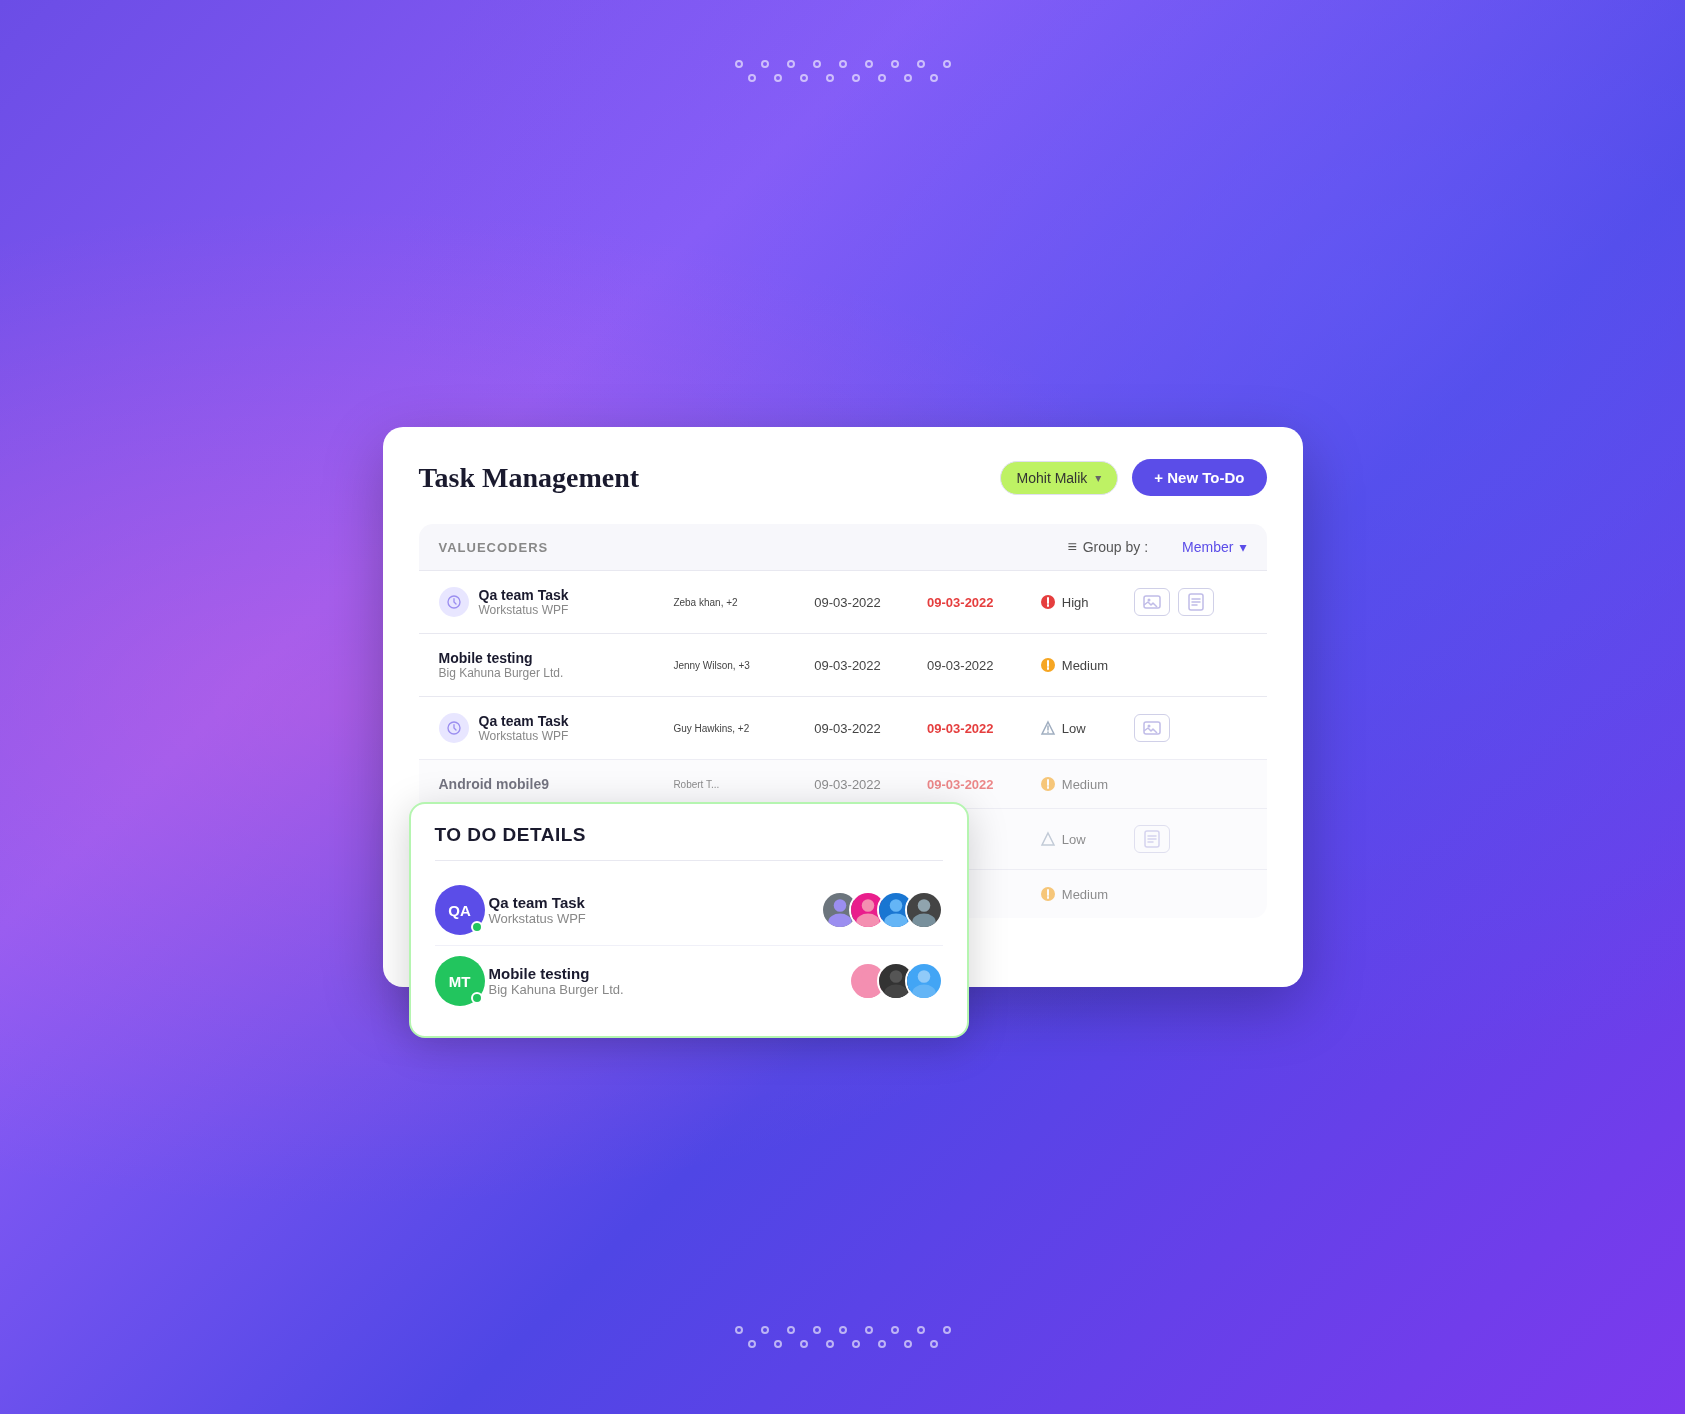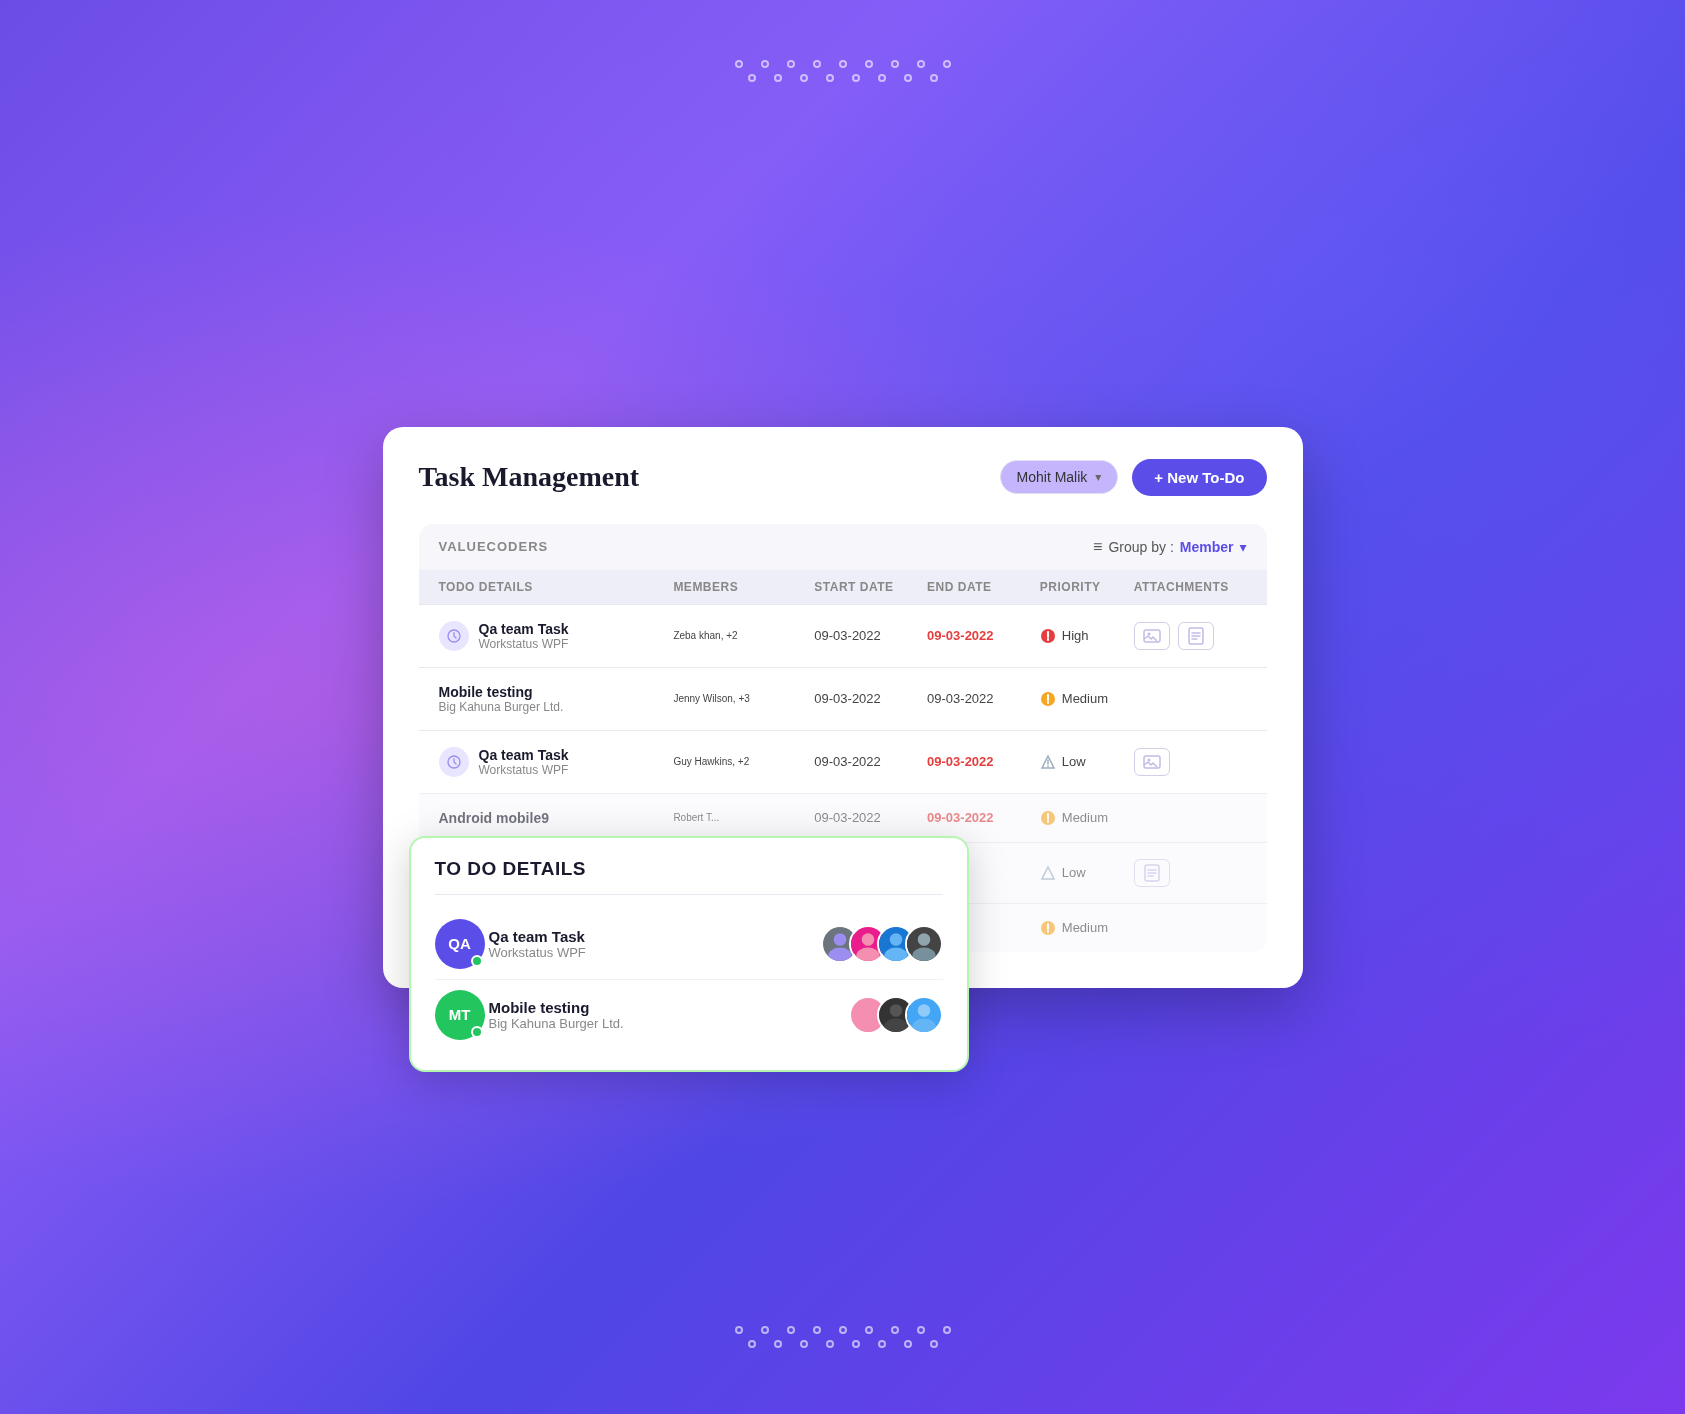--- a/index.html
+++ b/index.html
@@ -64,21 +64,21 @@
       align-items: center;
     }
     .user-dropdown {
       display: flex;
       align-items: center;
       gap: 8px;
       border: 1.5px solid #e0e0f0;
       border-radius: 50px;
       padding: 8px 16px;
       cursor: pointer;
-      background: #c4b5fd;
+      background: #bef264;
       font-size: 14px;
       color: #333;
     }
     .chevron-icon { font-size: 12px; color: #666; }
     .new-todo-btn {
       background: #5b4de8;
       color: #fff;
       border: none;
       border-radius: 50px;
       padding: 10px 22px;
@@ -111,22 +111,23 @@
     }
     .group-by {
       display: flex;
       align-items: center;
       gap: 6px;
       font-size: 14px;
       color: #555;
     }
     .group-by-value {
       color: #5b4de8;
-      font-weight: 700;
+      font-weight: 400;
       cursor: pointer;
+      margin-left: 28px;
     }
 
     .table-header {
       display: grid;
       grid-template-columns: 2.5fr 1.5fr 1.2fr 1.2fr 1fr 1.2fr;
       padding: 10px 20px;
       background: #eeeef8;
       font-size: 12px;
       font-weight: 700;
       color: #888;
@@ -325,28 +326,20 @@
     <div class="section-header">
       <span class="section-label">VALUECODERS</span>
       <div class="group-by">
         <span style="font-size:16px;">≡</span>
         <span>Group by :</span>
         <span class="group-by-value">Member</span>
         <span style="color:#5b4de8;">▾</span>
       </div>
     </div>
 
-    <div class="table-header">
-      <span>TODO DETAILS</span>
-      <span>MEMBERS</span>
-      <span>START DATE</span>
-      <span>END DATE</span>
-      <span>PRIORITY</span>
-      <span>ATTACHMENTS</span>
-    </div>
 
     <div class="table-row">
       <div class="task-info">
         <div class="task-icon">
           <svg viewBox="0 0 24 24" fill="none" xmlns="http://www.w3.org/2000/svg">
             <circle cx="12" cy="12" r="9" stroke="#9b8ef0" stroke-width="2"></circle>
             <path d="M12 7v5l3 3" stroke="#9b8ef0" stroke-width="2" stroke-linecap="round"></path>
           </svg>
         </div>
         <div>

